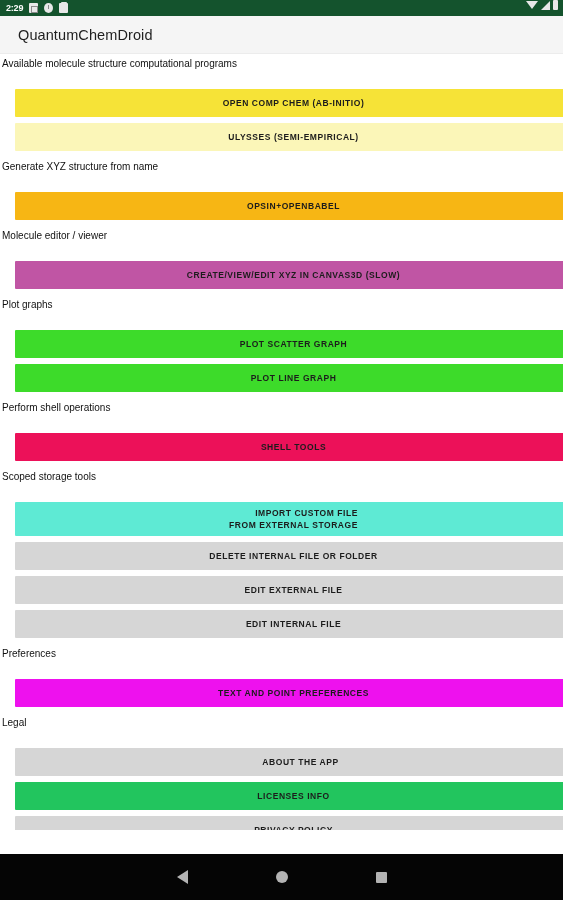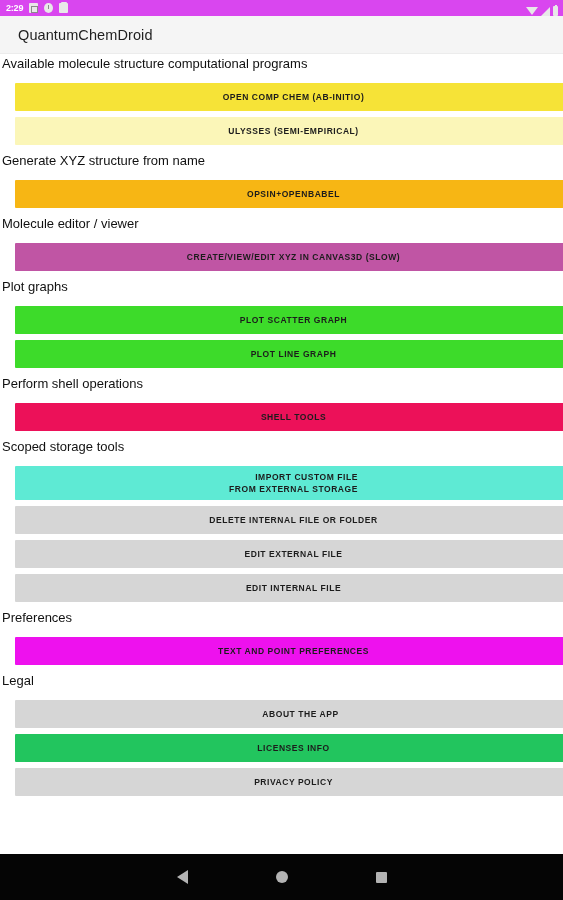--- a/index.html
+++ b/index.html
@@ -12,23 +12,23 @@
   body {
     font-family: "Liberation Sans", sans-serif;
     background: #ffffff;
     color: #1a1a1a;
     position: relative;
   }
 
   
   #status-bar {
     height: 16px;
-    background: #d946ef;
-    display: flex;
-    align-items: flex-end;
+    background: #14532d;
+    display: flex;
+    align-items: flex-start;
     justify-content: space-between;
     padding: 0 5px 0 6px;
     color: #ffffff;
   }
   #status-left {
     display: flex;
     align-items: center;
     gap: 6px;
   }
   .status-time {
@@ -124,23 +124,23 @@
   }
 
   
   #content {
     height: 776px;
     overflow: hidden;
     background: #ffffff;
     padding: 0;
   }
   .section-label {
-    font-size: 13px;
+    font-size: 10px;
     color: #111111;
-    padding: 3px 0 13px 2px;
+    padding: 3px 0 19px 2px;
     line-height: 13px;
   }
   .btn {
     display: flex;
     align-items: center;
     justify-content: center;
     text-align: center;
     margin: 0 3px 6px 15px;
     min-height: 28px;
     font-size: 8.5px;

